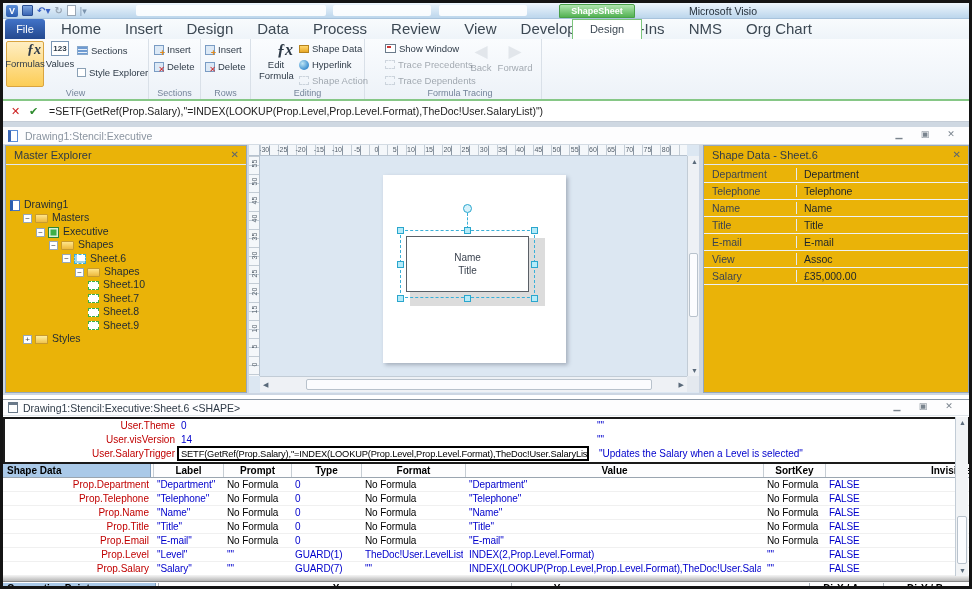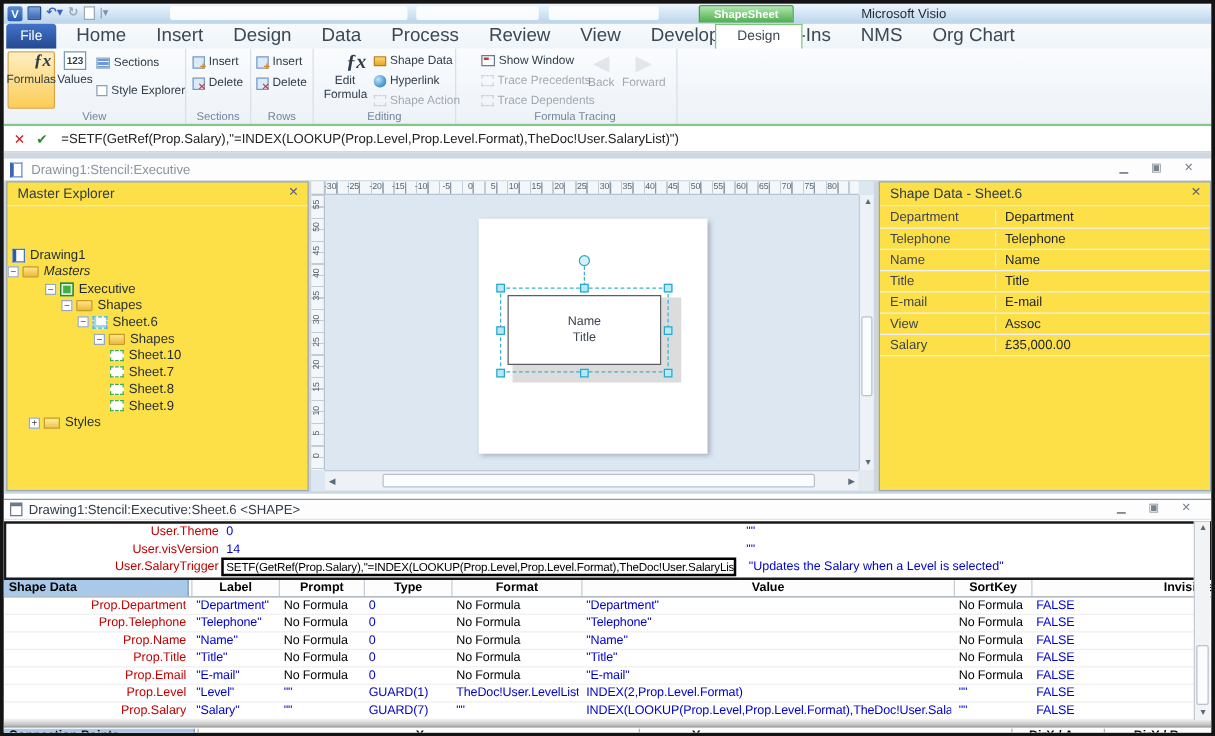--- a/index.html
+++ b/index.html
@@ -71,21 +71,21 @@
   
   .docbar { left:0; top:124px; width:966px; height:18px; background:#fdfdfe; border-bottom:1px solid #d4dce4; }
   .docbar .dicon { position:absolute; left:5px; top:3px; width:10px; height:12px; background:#fff; border:1px solid #5b8dd6; border-left:3px solid #3a66b5; }
   .docbar .dtitle { position:absolute; left:22px; top:3px; font-size:10.5px; color:#8a94a0; }
   .winbtns { position:absolute; top:2px; display:flex; gap:10px; color:#7a848e; font-size:9px; }
   .winbtns span { width:16px; text-align:center; }
 
   
   .main { left:0; top:142px; width:966px; height:250px; background:#ccd6e3; }
 
-  .panel { position:absolute; background:#fde047; border:1px solid #95a7bb; }
+  .panel { position:absolute; background:#eab308; border:1px solid #95a7bb; }
   .phead { position:relative; height:19px; border-bottom:1px solid #e2e8ef; }
   .phead .ptitle { position:absolute; left:8px; top:3px; font-size:11px; color:#2f3b48; }
   .phead .pclose { position:absolute; right:7px; top:3px; font-size:10px; color:#5a6570; }
 
   
   .tree { position:absolute; left:0; top:20px; right:0; bottom:0; overflow:hidden;margin-top:32px; }
   .trow { position:relative; height:13.4px; font-size:10.5px; color:#1f2a35; white-space:nowrap; }
   .trow .exp { display:inline-block; width:9px; height:9px; border:1px solid #98a8b8; background:#fff; font-size:8px;
     line-height:7px; text-align:center; color:#444; vertical-align:middle; margin-right:3px; }
   .ti { display:inline-block; vertical-align:middle; margin-right:4px; }
@@ -305,21 +305,21 @@
 
   <div class="abs main">
 
     <div class="panel" style="left:2px;top:0;width:242px;height:248px;">
       <div class="phead">
         <span class="ptitle">Master Explorer</span>
         <span class="pclose">✕</span>
       </div>
       <div class="tree" id="tree">
           <div class="trow" style="padding-left: 4px;"><span class="ti ti-drawing"></span><span>Drawing1</span></div>
-          <div class="trow" style=" font-style: italic;"><span class="exp">−</span><span class="ti ti-folder"></span><span>Masters</span></div>
+          <div class="trow" style="padding-left: 17px;"><span class="exp">−</span><span class="ti ti-folder"></span><span>Masters</span></div>
           <div class="trow" style="padding-left: 30px;"><span class="exp">−</span><span class="ti ti-master"></span><span>Executive</span></div>
           <div class="trow" style="padding-left: 43px;"><span class="exp">−</span><span class="ti ti-folder"></span><span>Shapes</span></div>
           <div class="trow" style="padding-left: 56px;"><span class="exp">−</span><span class="ti ti-sheet-sel"></span><span>Sheet.6</span></div>
           <div class="trow" style="padding-left: 69px;"><span class="exp">−</span><span class="ti ti-folder"></span><span>Shapes</span></div>
           <div class="trow" style="padding-left: 82px;"><span class="ti ti-sheet"></span><span>Sheet.10</span></div>
           <div class="trow" style="padding-left: 82px;"><span class="ti ti-sheet"></span><span>Sheet.7</span></div>
           <div class="trow" style="padding-left: 82px;"><span class="ti ti-sheet"></span><span>Sheet.8</span></div>
           <div class="trow" style="padding-left: 82px;"><span class="ti ti-sheet"></span><span>Sheet.9</span></div>
           <div class="trow" style="padding-left: 17px;"><span class="exp">+</span><span class="ti ti-folder-c"></span><span>Styles</span></div>
         </div>

